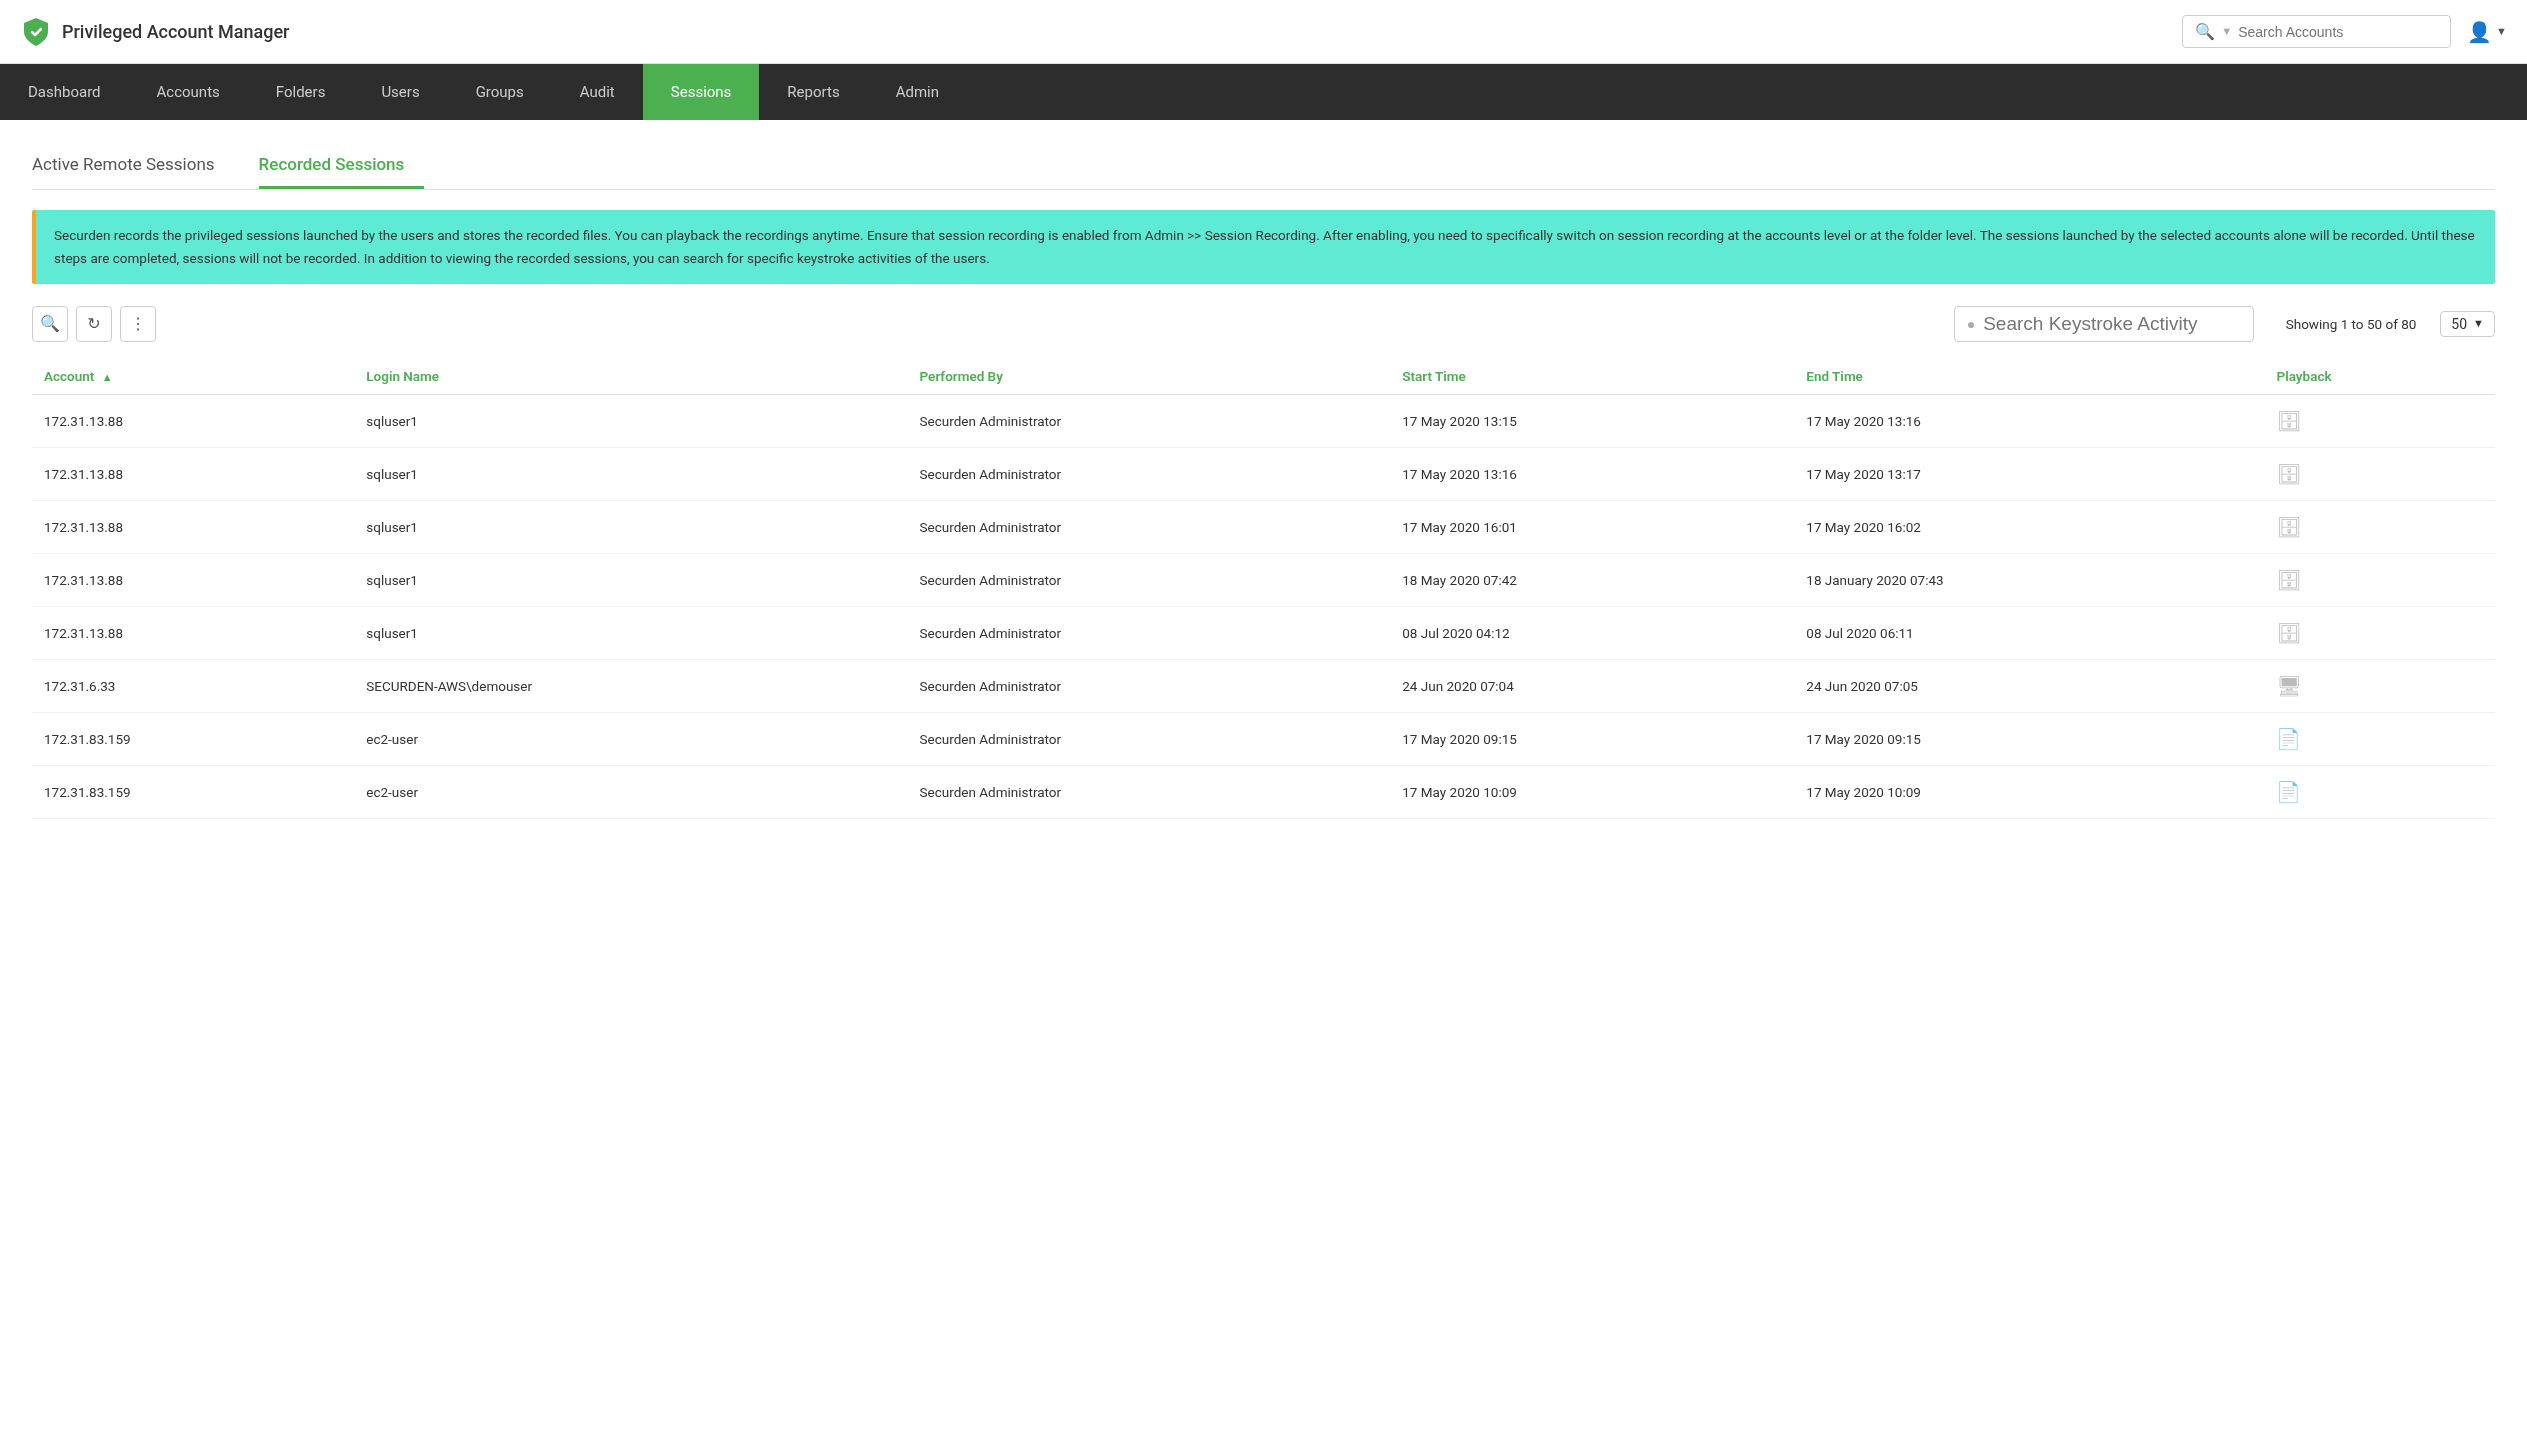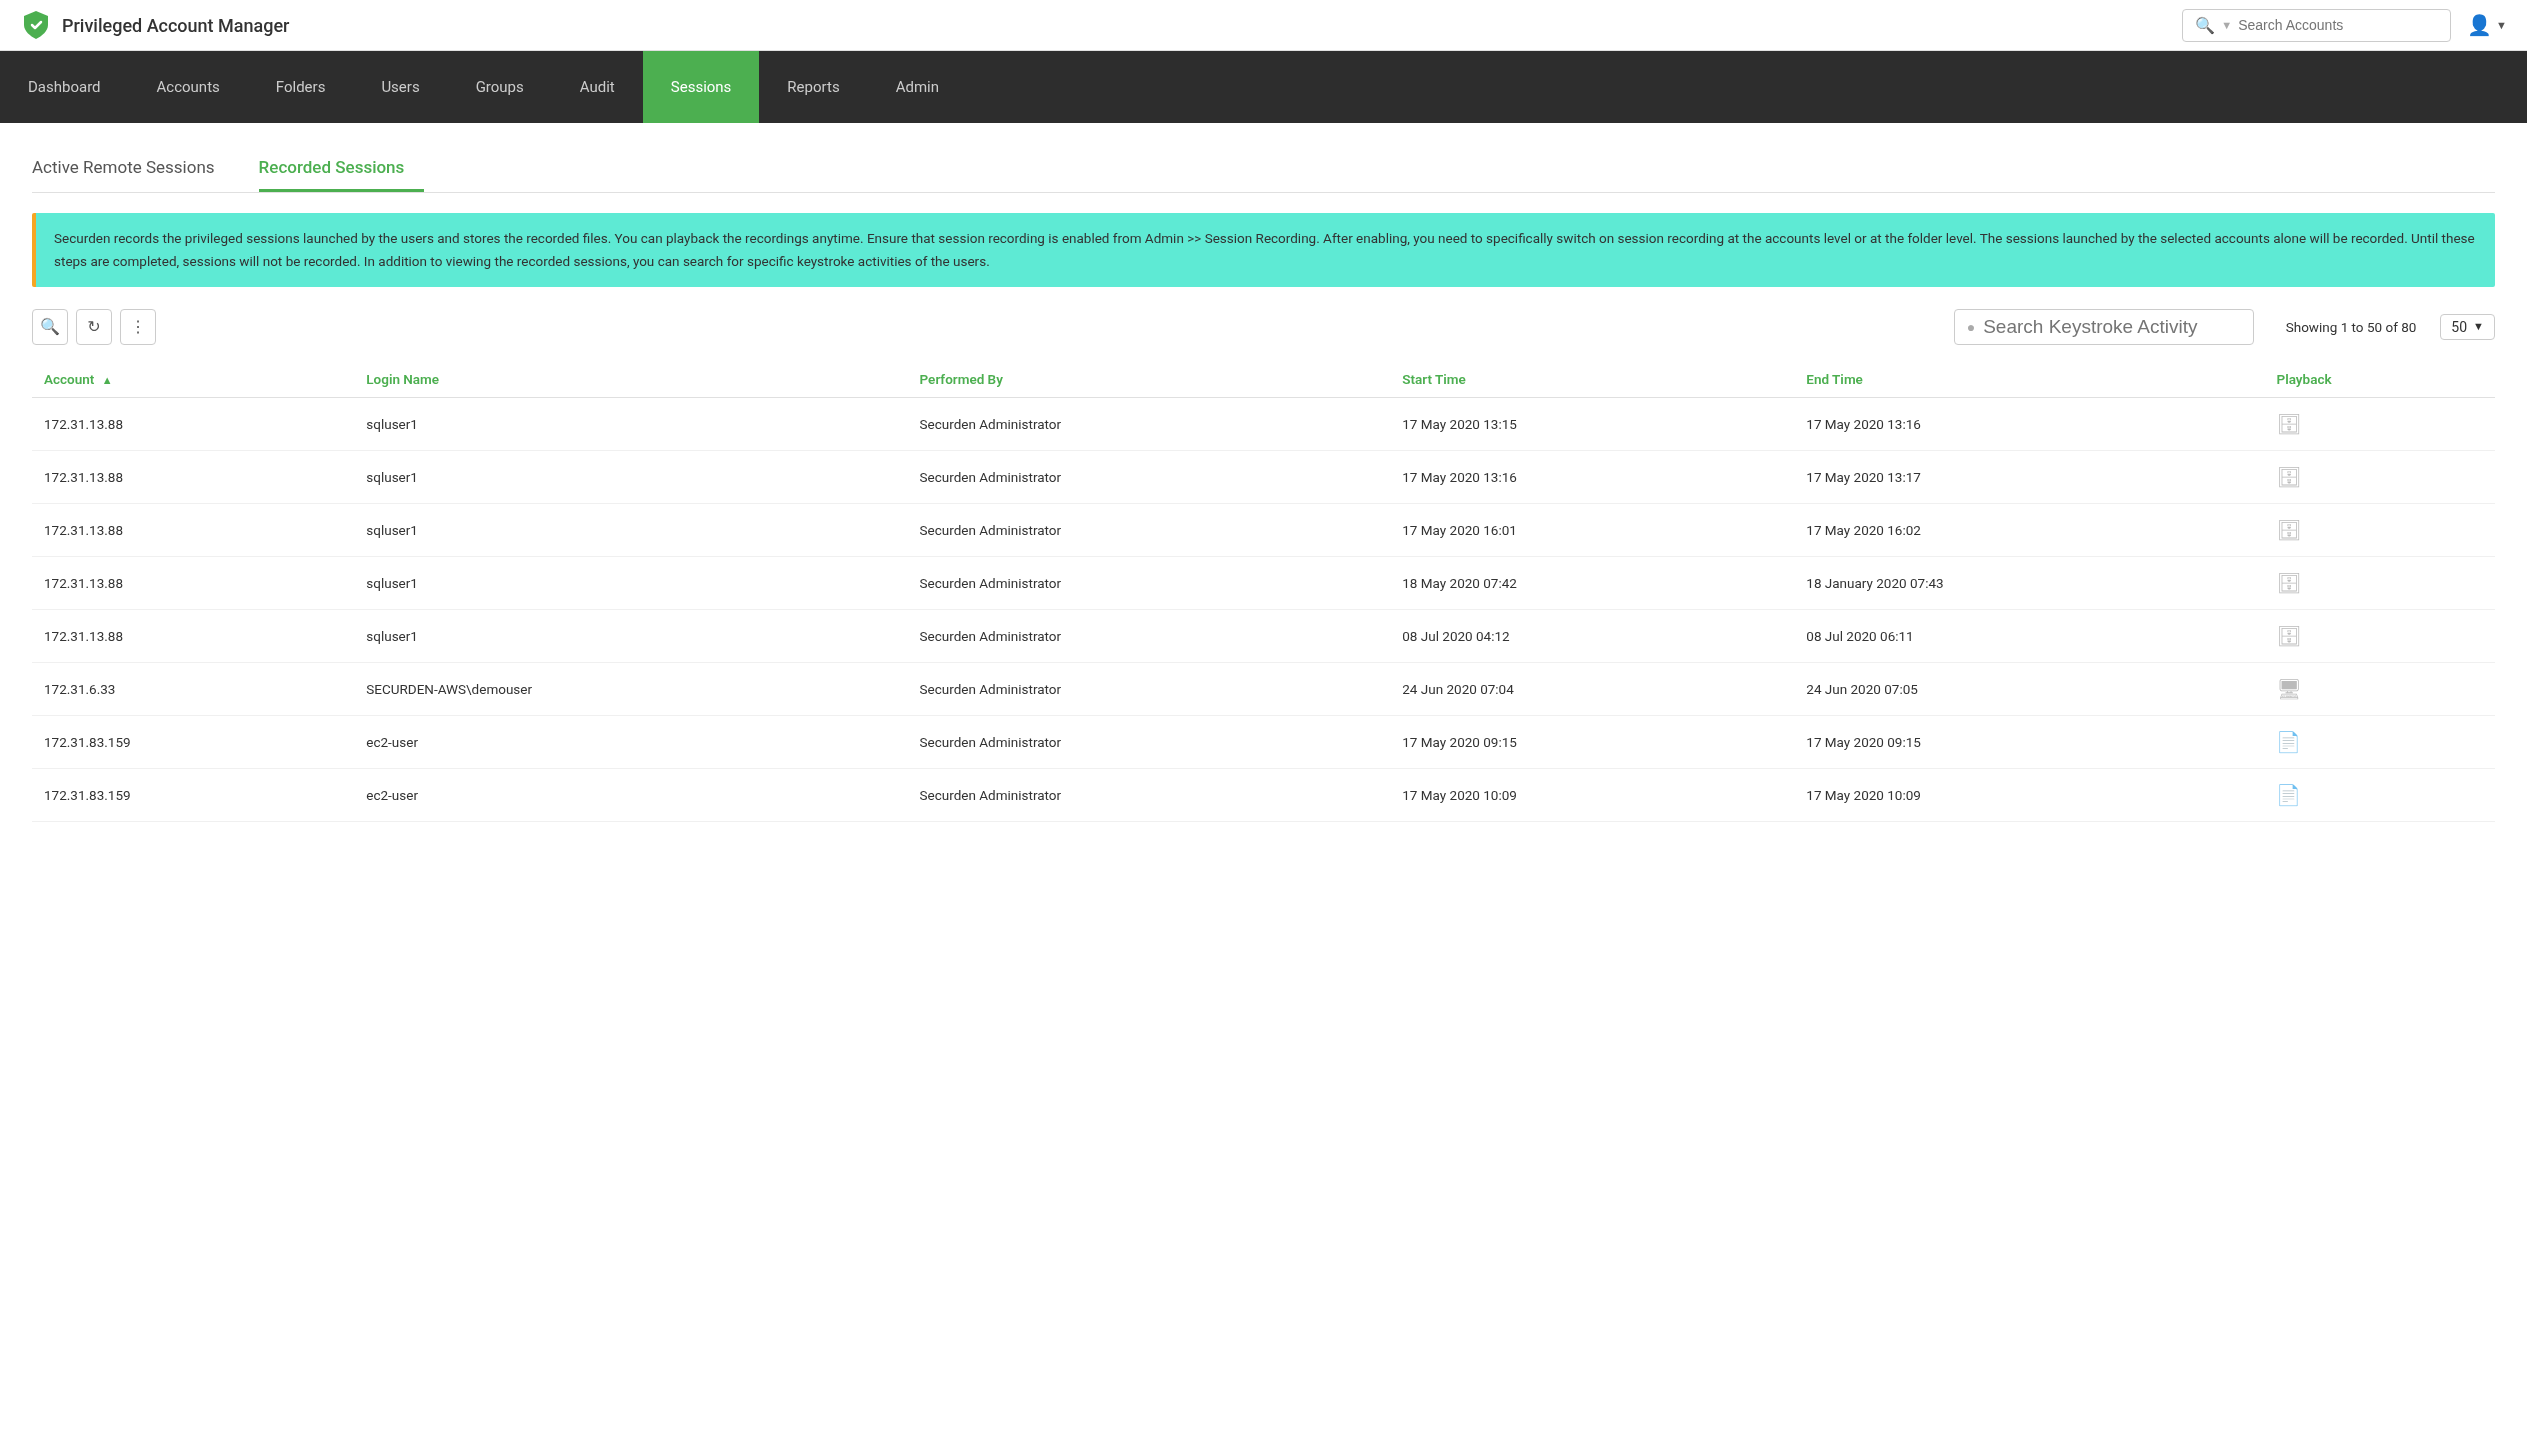--- a/index.html
+++ b/index.html
@@ -4,21 +4,21 @@
   <style>
     * { box-sizing: border-box; margin: 0; padding: 0; }
     body { font-family: -apple-system, BlinkMacSystemFont, 'Segoe UI', Roboto, Arial, sans-serif; background: #fff; color: #333; font-size: 14px; }
 
     
     .top-bar {
       display: flex;
       align-items: center;
       justify-content: space-between;
       padding: 0 20px;
-      height: 51px;
+      height: 64px;
       border-bottom: 1px solid #e0e0e0;
       background: #fff;
     }
     .logo-area {
       display: flex;
       align-items: center;
       gap: 10px;
     }
     .logo-icon {
       width: 32px;
@@ -57,21 +57,21 @@
       gap: 4px;
       cursor: pointer;
       color: #555;
       font-size: 20px;
     }
 
     
     .nav-bar {
       display: flex;
       background: #2d2d2d;
-      height: 72px;
+      height: 56px;
       align-items: stretch;
     }
     .nav-item {
       display: flex;
       align-items: center;
       justify-content: center;
       padding: 0 28px;
       color: #ccc;
       font-size: 15px;
       cursor: pointer;

